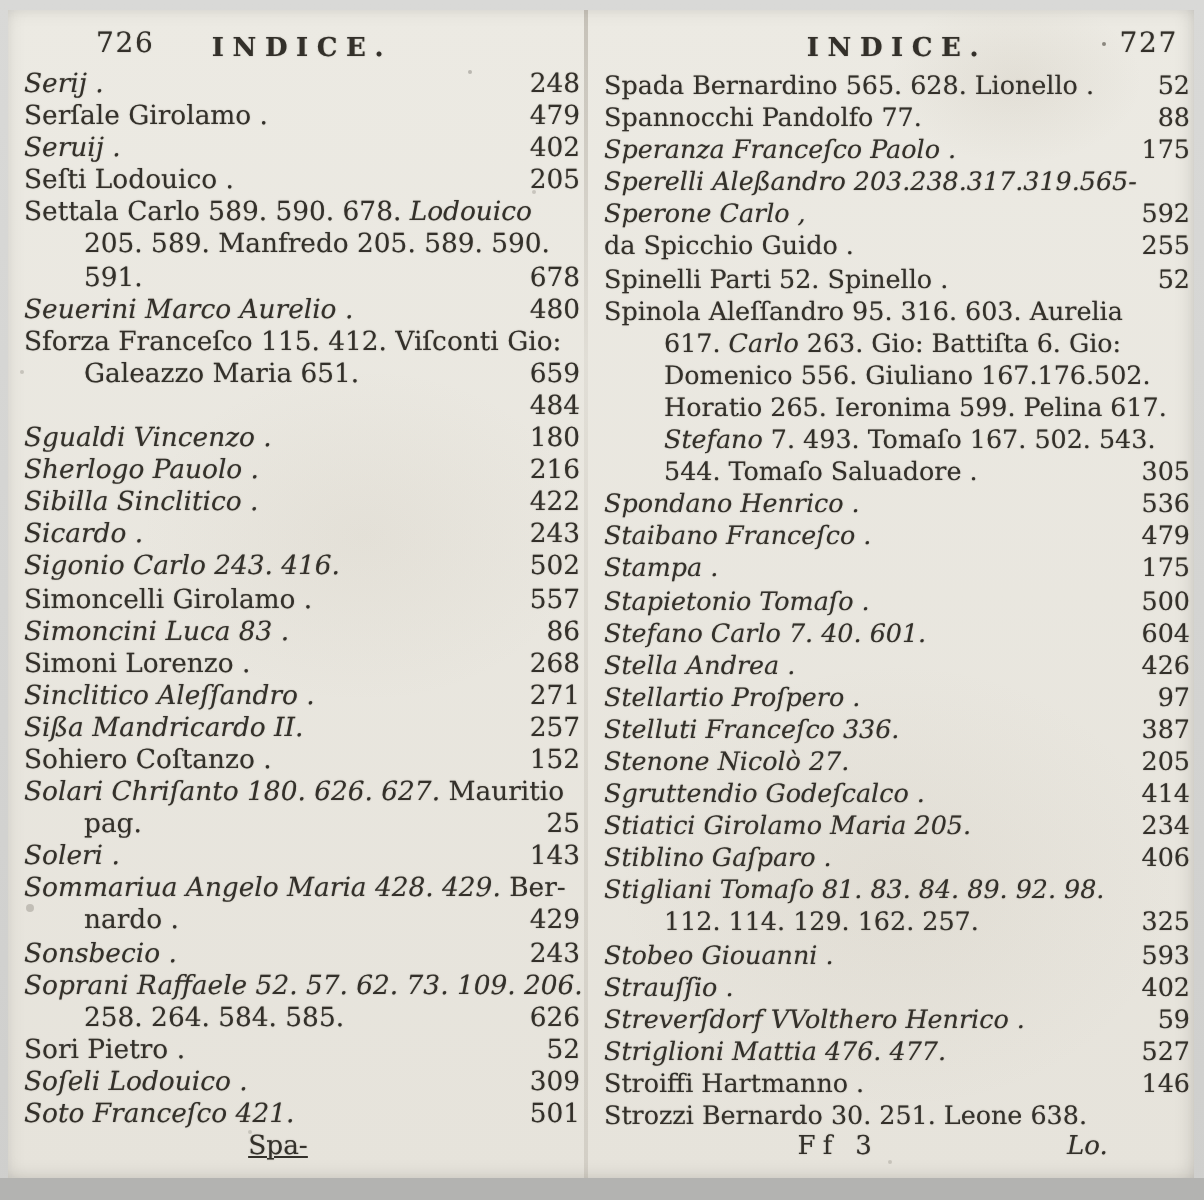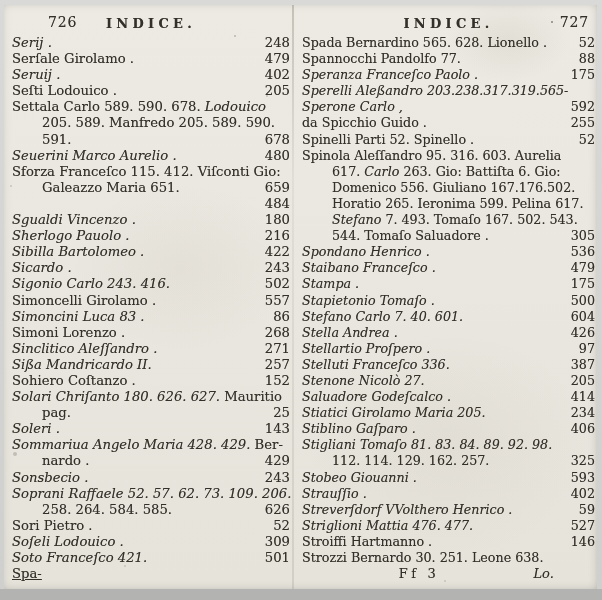--- a/index.html
+++ b/index.html
@@ -38,21 +38,21 @@
   .folio{position:absolute;top:1px;font-size:14px;letter-spacing:0.06em;}
   .folio-left{left:36px;}
   .folio-right{right:6px;}
   .lines{margin-top:0;}
   .line{display:flex;align-items:baseline;white-space:nowrap;font-size:13.2px;line-height:16.1px;}
   .col-right .line{font-size:12.7px;align-items:center;}
   .line .txt{flex:0 1 auto;min-width:0;}
   .line .num{flex:1 0 auto;text-align:right;padding-left:5px;}
   .line.indent{padding-left:30px;}
   .line i{font-style:italic;}
-  .catch-row{text-align:left;padding-right:24px;font-size:13.2px;line-height:16px;text-decoration:underline;}
+  .catch-row{text-align:center;padding-right:24px;font-size:13.2px;line-height:16px;text-decoration:underline;}
   .sig-row{position:relative;height:17px;font-size:13px;}
   .signature{position:absolute;left:33%;letter-spacing:0.28em;}
   .catchword-r{position:absolute;left:79%;font-style:italic;}
   .specks{
     position:absolute;left:0;top:0;width:2px;height:2px;border-radius:50%;
     box-shadow:
       547px 16px 0 0 rgba(60,55,45,0.55),
       10px 448px 0 1px rgba(60,55,45,0.22),
       230px 30px 0 0 rgba(60,55,45,0.28),
       571px 324px 0 0 rgba(60,55,45,0.22),
@@ -120,21 +120,21 @@
           </div>
           <div class="line">
             <span class="txt"><i>Sgualdi Vincenzo .</i></span>
             <span class="num">180</span>
           </div>
           <div class="line">
             <span class="txt"><i>Sherlogo Pauolo .</i></span>
             <span class="num">216</span>
           </div>
           <div class="line">
-            <span class="txt"><i>Sibilla Bartolomeo .</i></span>
+            <span class="txt"><i>Sibilla Sinclitico .</i></span>
             <span class="num">422</span>
           </div>
           <div class="line">
             <span class="txt"><i>Sicardo .</i></span>
             <span class="num">243</span>
           </div>
           <div class="line">
             <span class="txt"><i>Sigonio Carlo 243. 416.</i></span>
             <span class="num">502</span>
           </div>
@@ -300,21 +300,21 @@
           </div>
           <div class="line">
             <span class="txt"><i>Stelluti Franceſco 336.</i></span>
             <span class="num">387</span>
           </div>
           <div class="line">
             <span class="txt"><i>Stenone Nicolò 27.</i></span>
             <span class="num">205</span>
           </div>
           <div class="line">
-            <span class="txt"><i>Saluadore Godeſcalco .</i></span>
+            <span class="txt"><i>Sgruttendio Godeſcalco .</i></span>
             <span class="num">414</span>
           </div>
           <div class="line">
             <span class="txt"><i>Stiatici Girolamo Maria 205.</i></span>
             <span class="num">234</span>
           </div>
           <div class="line">
             <span class="txt"><i>Stiblino Gaſparo .</i></span>
             <span class="num">406</span>
           </div>

